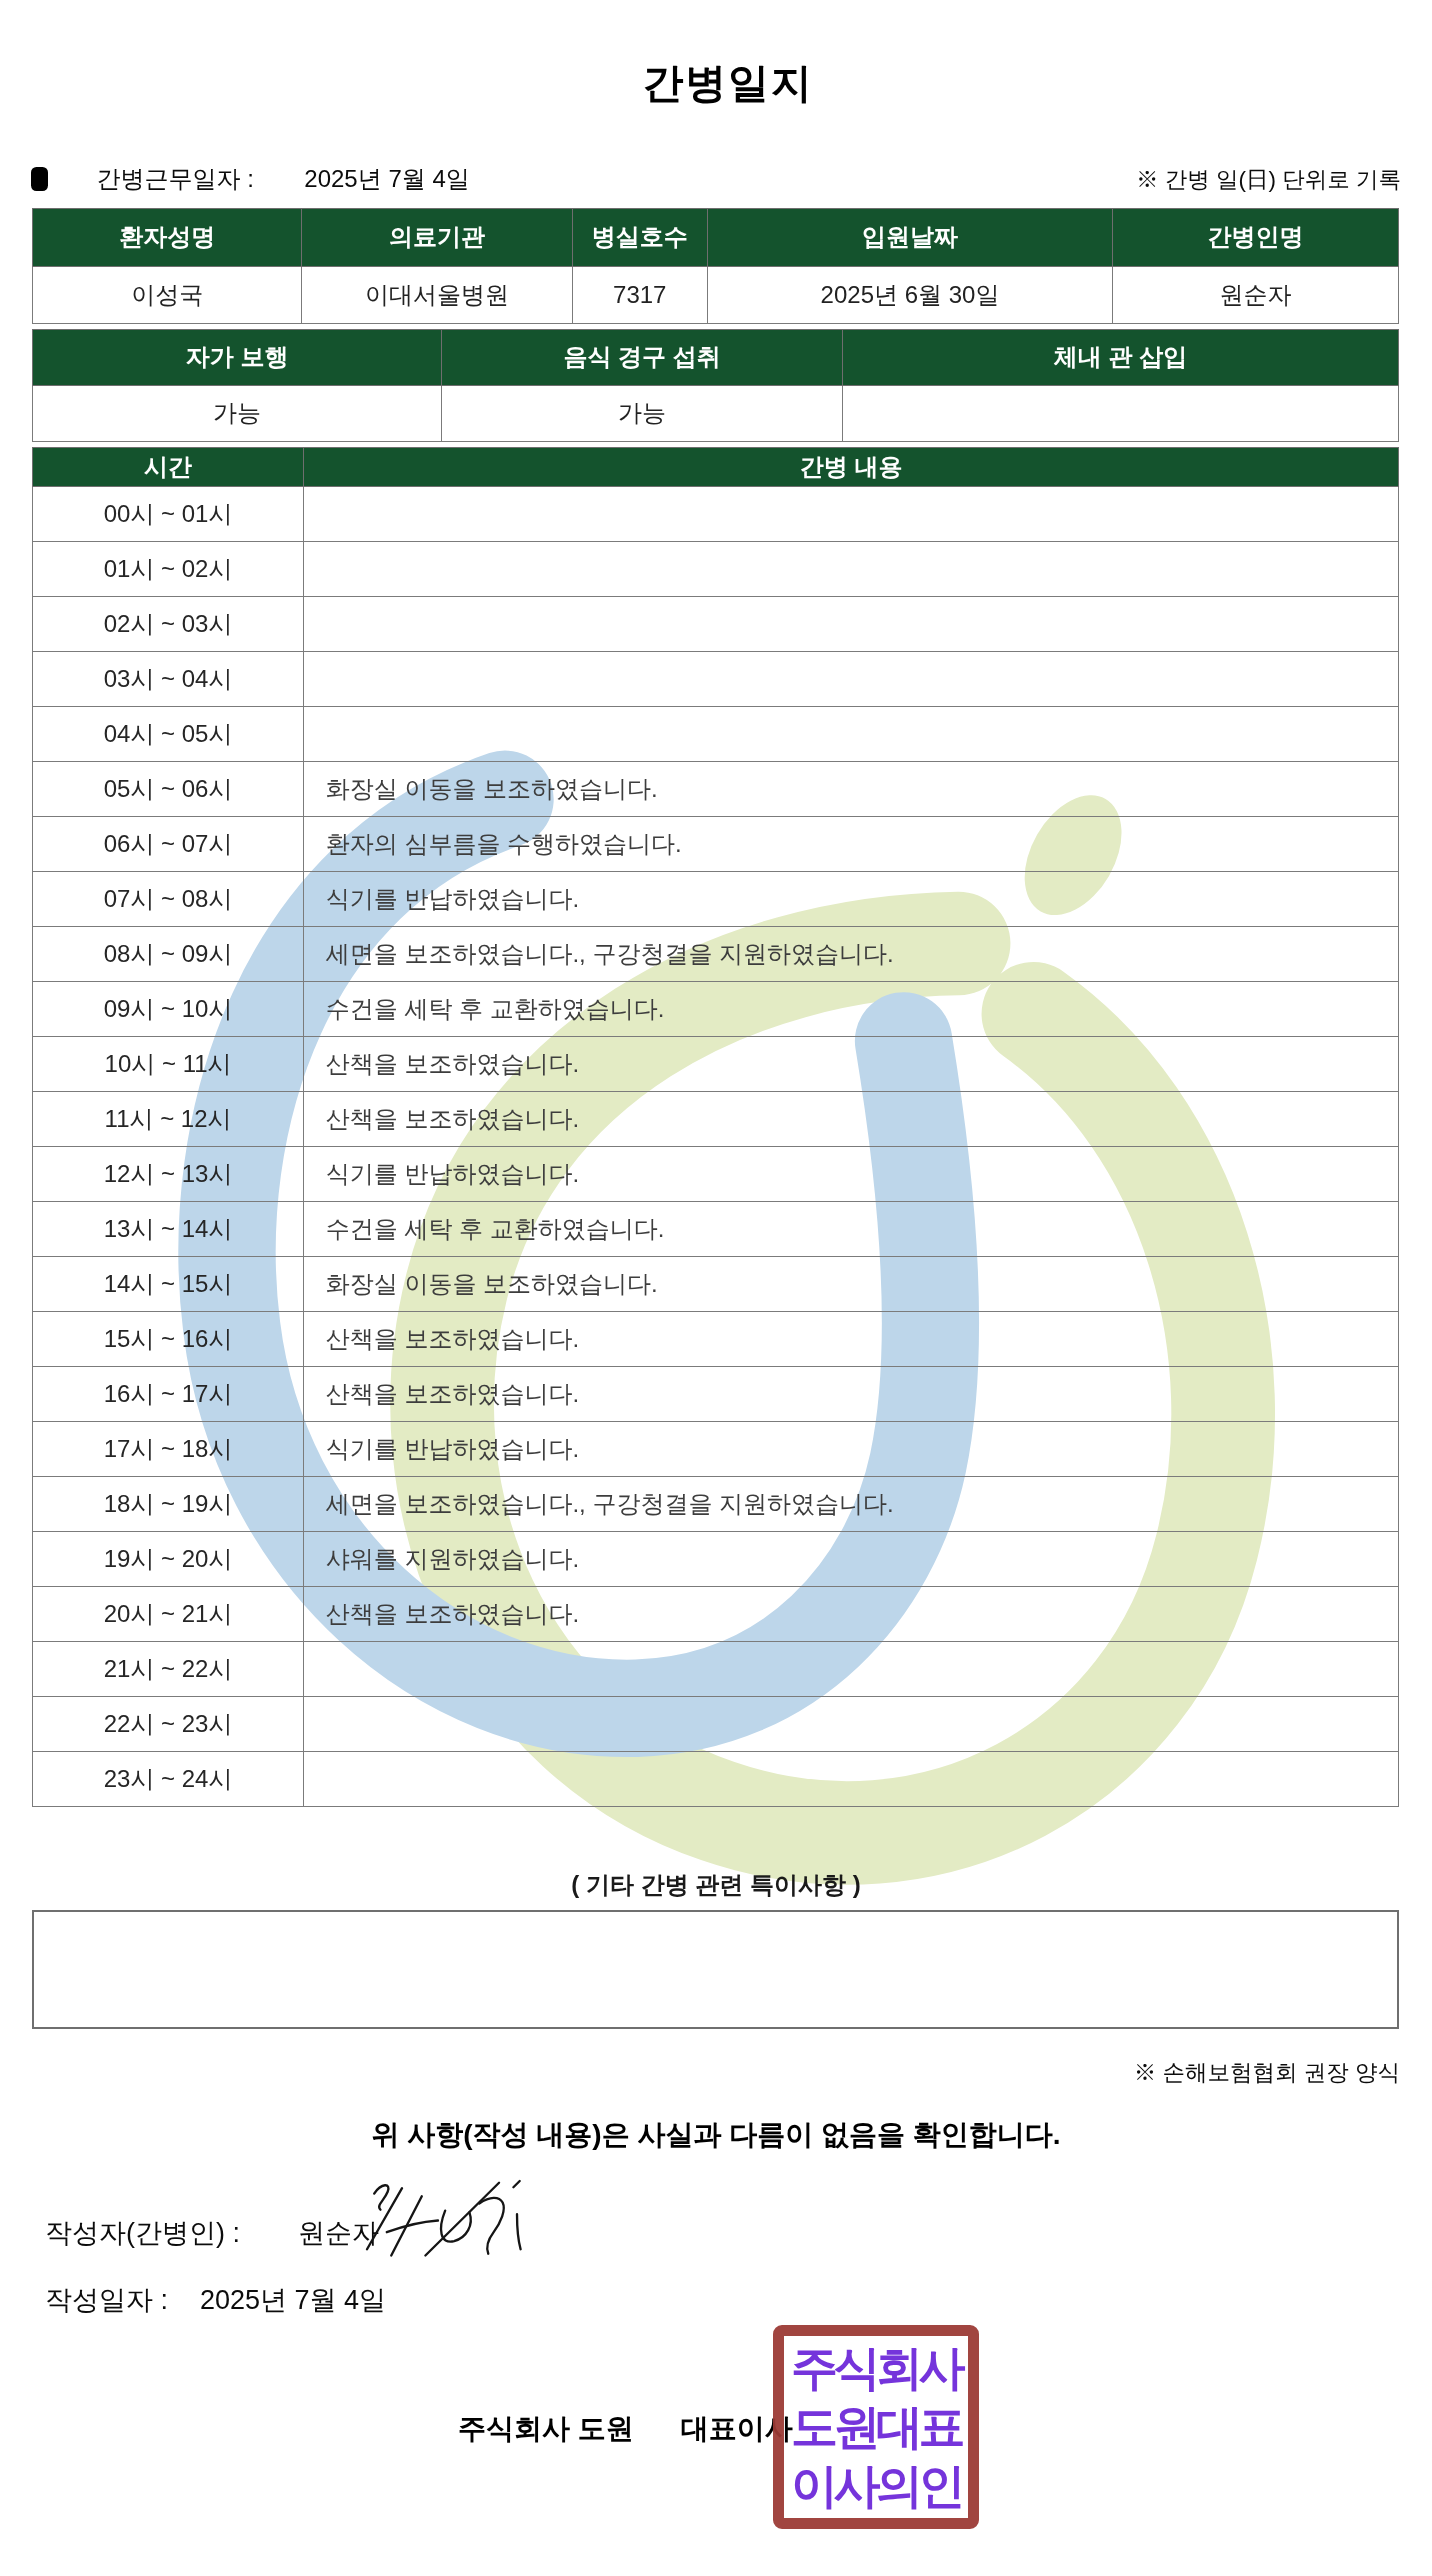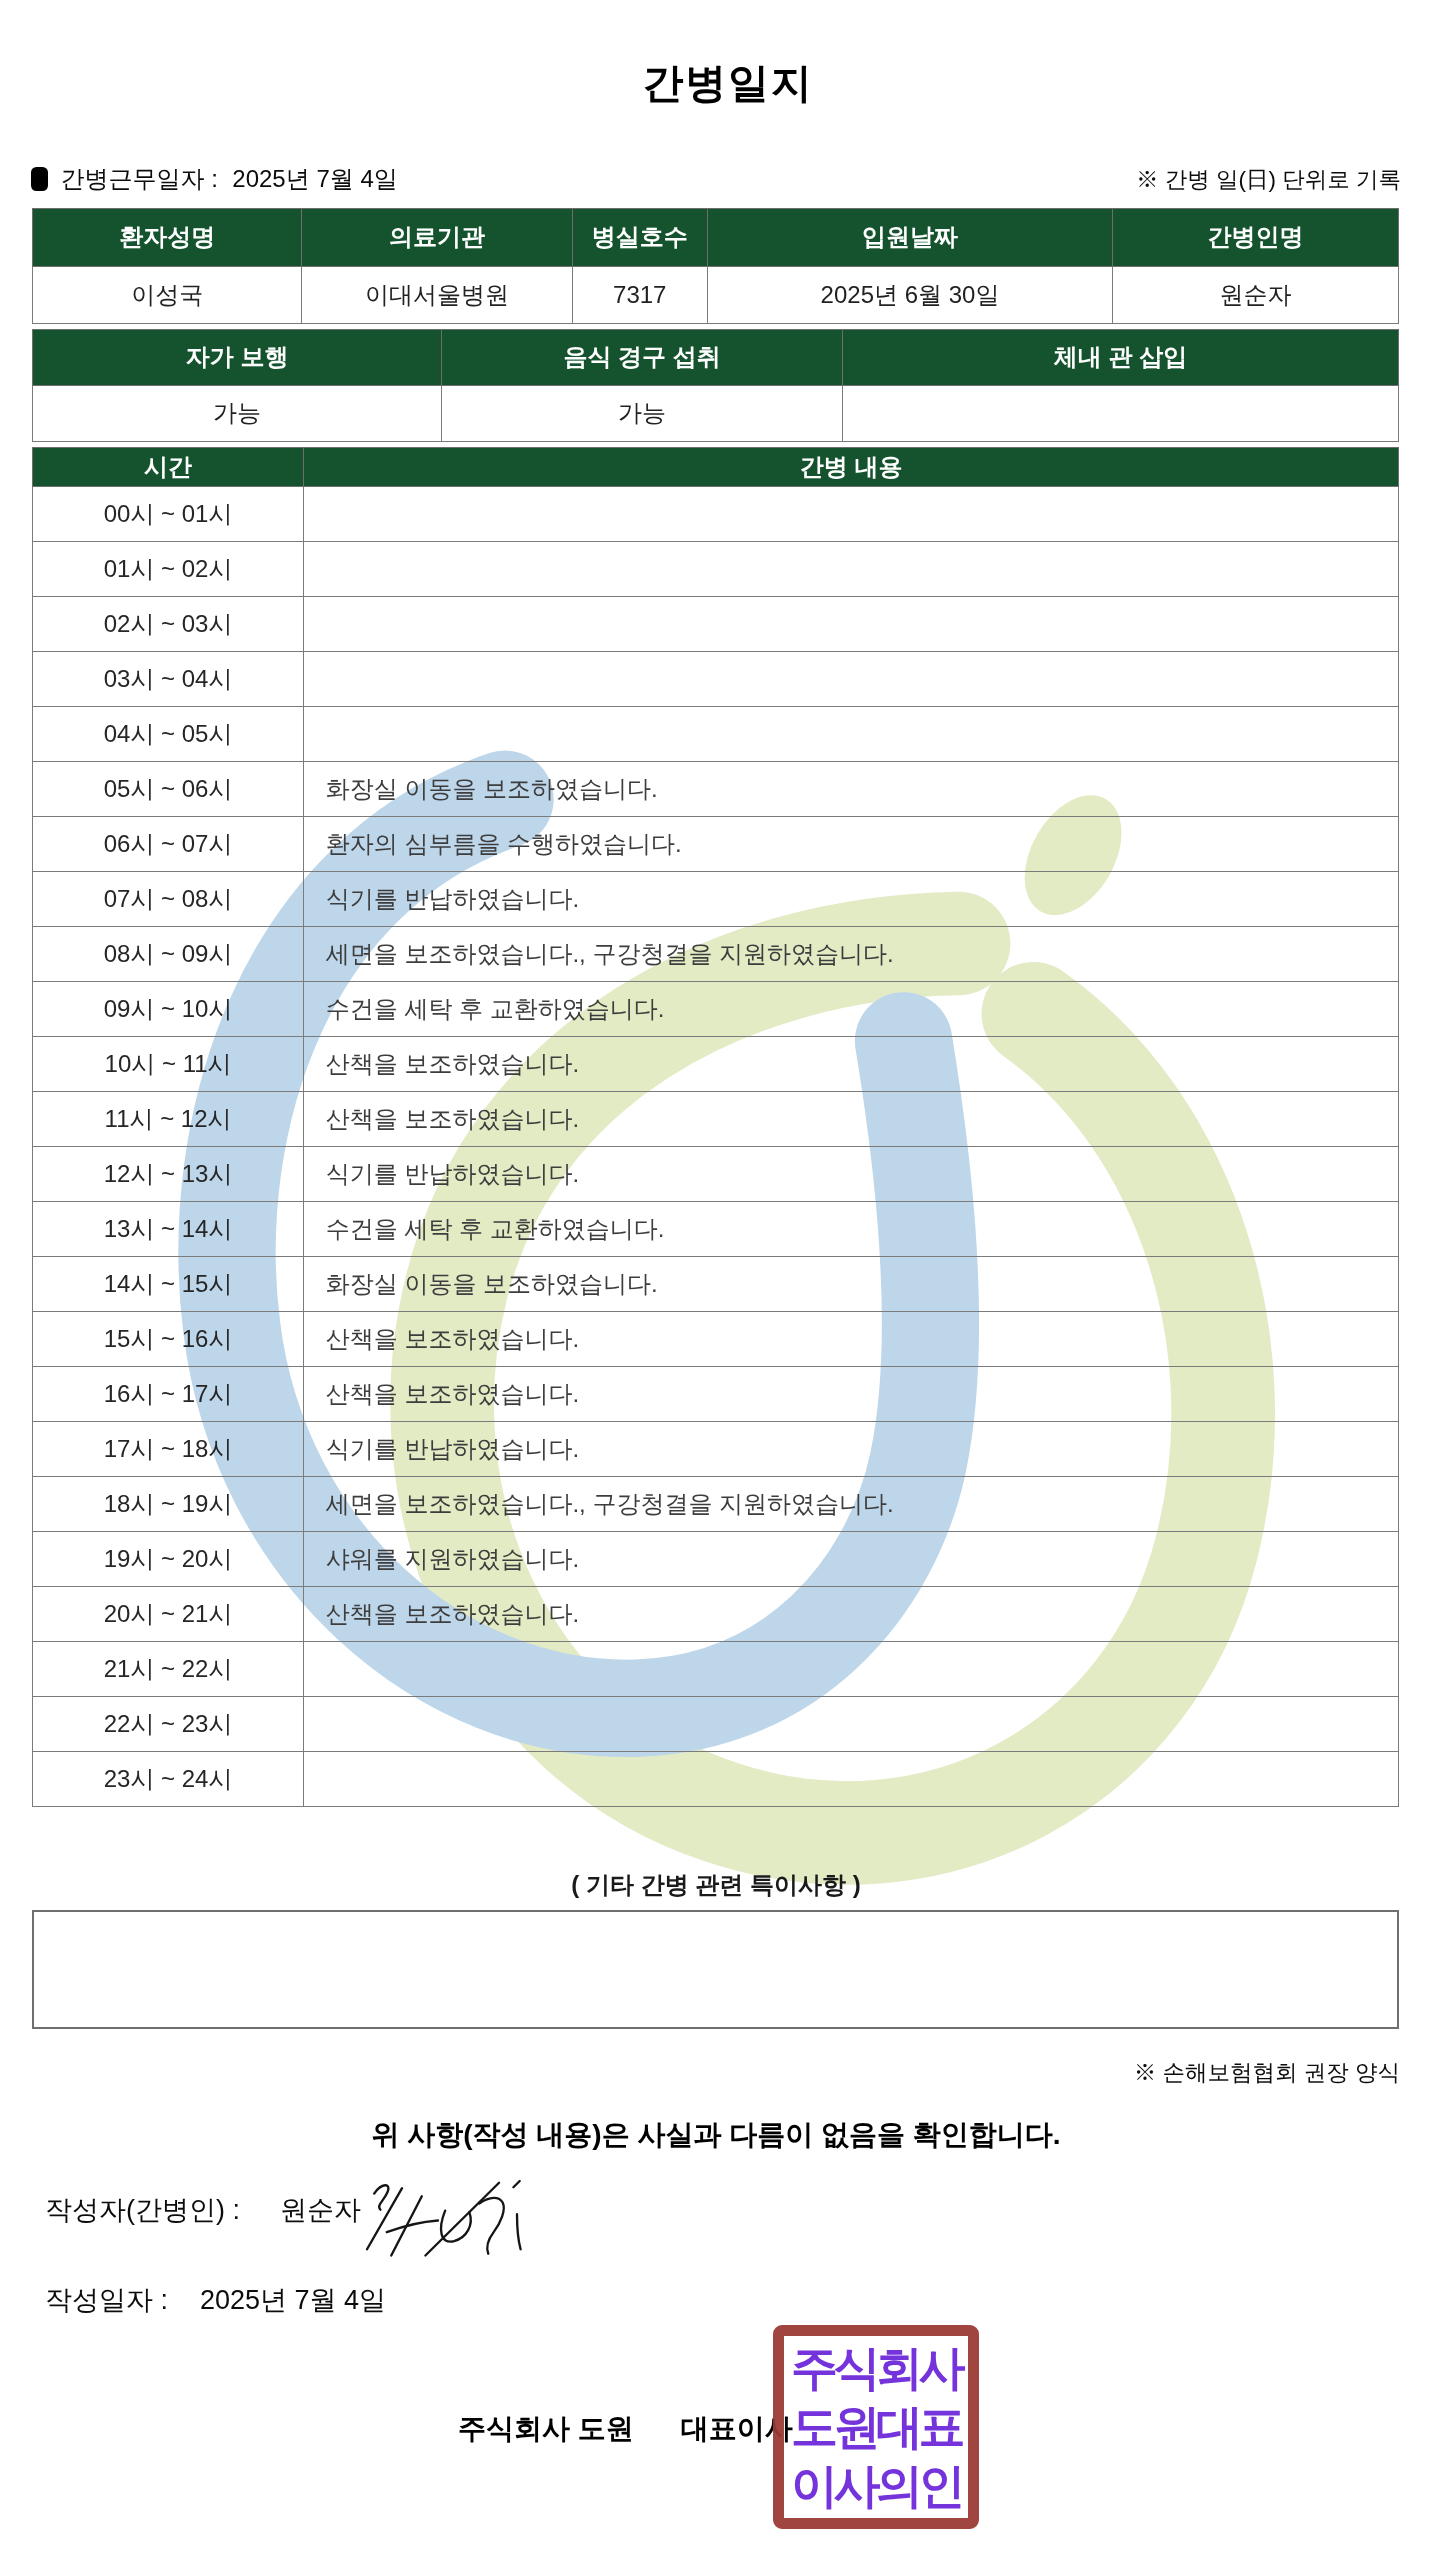--- a/index.html
+++ b/index.html
@@ -14,21 +14,21 @@
 
   .title {
     text-align: center; padding-top: 56px;
     font-size: 41px; font-weight: bold; color: #000; letter-spacing: 1.8px; margin-left: 24px;
   }
 
   .meta-row {
     display: flex; justify-content: space-between; align-items: flex-end;
     margin: 52px 31px 12.6px 31px; font-size: 24px; color: #0c0c0c;
   }
-  .meta-left { display: flex; align-items: center; }
+  .meta-left { display: flex; align-items: center; gap: 36px; }
   .bullet {
     display: inline-block; width: 17px; height: 24px;
     background: #000; border-radius: 5.4px; margin-right: 12.6px;
   }
   .meta-label { margin-right: 14.4px; }
   .meta-right { font-size: 22.5px; }
 
   table {
     border-collapse: collapse; table-layout: fixed;
     width: 1367px; margin-left: 32px; background: transparent;
@@ -58,21 +58,21 @@
     position: absolute; left: 32px; top: 41px; width: 1367px; height: 119px;
     border: 2.7px solid #6f6f6f; background: #fff;
   }
   .form-note { position: absolute; right: 32px; top: 188px; font-size: 22.5px; color: #0c0c0c; }
   .confirmation { position: absolute; left: 0; top: 247px; width: 100%;
     text-align: center; font-size: 28px; font-weight: bold; color: #000; }
   .writer-line, .date-line {
     position: absolute; left: 45px; display: flex; align-items: center;
     font-size: 27px; color: #0c0c0c;
   }
-  .writer-line { top: 323px; }
+  .writer-line { top: 346px; gap: 18px; }
   .writer-line .value { margin-left: 40px; }
   .date-line { top: 413px; }
   .date-line .value { margin-left: 32px; }
   .signature { position: absolute; left: 354px; top: 303px; }
   .company-line {
     position: absolute; left: 458px; top: 541px; display: flex;
     font-size: 28px; font-weight: bold; color: #000;
   }
   .company-line .ceo { margin-left: 47px; }
   .stamp {

